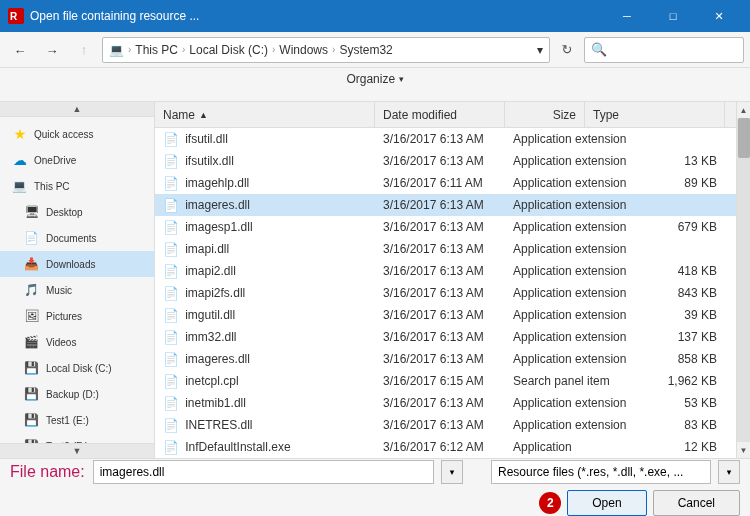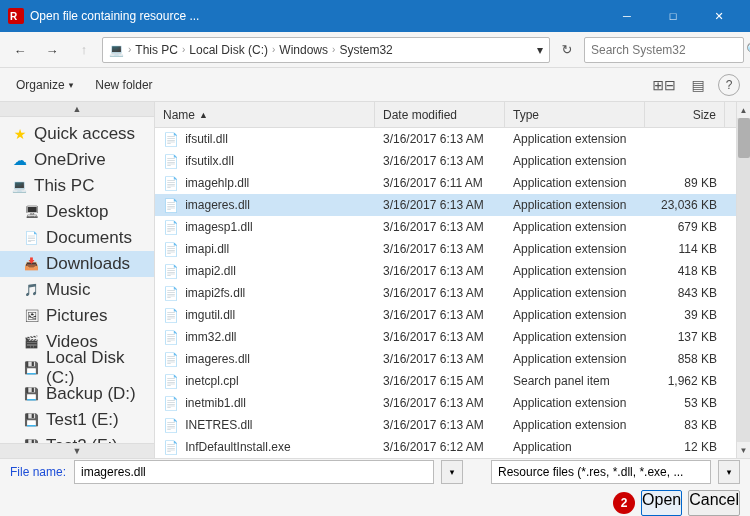--- a/index.html
+++ b/index.html
@@ -118,20 +118,21 @@
 
     
     .toolbar {
       display: flex;
       align-items: center;
       background: #f5f5f5;
       height: 34px;
       padding: 0 10px;
       border-bottom: 1px solid #ddd;
       gap: 10px;
+      flex-direction: column;
     }
     .toolbar-btn {
       display: flex;
       align-items: center;
       gap: 4px;
       cursor: pointer;
       padding: 4px 6px;
       border-radius: 2px;
       font-size: 12px;
       color: #333;
@@ -181,21 +182,21 @@
     .sidebar-item.active { background: #cce4f7; }
     .sidebar-item-icon {
       width: 16px;
       height: 16px;
       display: flex;
       align-items: center;
       justify-content: center;
       font-size: 14px;
       flex-shrink: 0;
     }
-    .sidebar-item-label { font-size: 17px; }
+    .sidebar-item-label { font-size: 10px; }
 
     
     .file-list-container {
       flex: 1;
       display: flex;
       flex-direction: column;
       overflow: hidden;
       background: white;
     }
     .file-list-header {
@@ -297,22 +298,22 @@
       justify-content: center;
       padding: 4px 10px;
       gap: 6px;
     }
     .bottom-row {
       display: flex;
       align-items: center;
       gap: 8px;
     }
     .bottom-label {
-      font-size: 12px;
-      color: #1d4ed8;
+      font-size: 16px;
+      color: #be185d;
       white-space: nowrap;
     }
     .filename-input {
       flex: 1;
       height: 24px;
       border: 1px solid #bbb;
       font-size: 12px;
       padding: 0 6px;
       outline: none;
     }
@@ -333,28 +334,28 @@
       height: 24px;
       border: 1px solid #bbb;
       font-size: 12px;
       padding: 0 6px;
       background: white;
       appearance: none;
       outline: none;
     }
     .action-btn {
       height: 26px;
-      padding: 0 0;
+      padding: 0 24px;
       border: 1px solid #aaa;
       background: #f0f0f0;
-      font-size: 16px;
+      font-size: 12px;
       cursor: pointer;
       border-radius: 2px;
       display: flex;
-      align-items: flex-start;
+      align-items: center;
       gap: 4px;
     }
     .action-btn.primary {
       background: #e8f0f8;
       border-color: #0066cc;
     }
 
     
     .badge {
       width: 22px;
@@ -428,21 +429,20 @@
     <span class="address-separator">›</span>
     <span class="address-part">Local Disk (C:)</span>
     <span class="address-separator">›</span>
     <span class="address-part">Windows</span>
     <span class="address-separator">›</span>
     <span class="address-part">System32</span>
     <span style="margin-left:auto;">▾</span>
   </div>
   <div class="address-refresh">↻</div>
   <div class="search-box">
-    <input type="text" placeholder="Search System32" style="">
     <span class="search-icon">🔍</span>
   </div>
 </div>
 
 <div class="toolbar">
   <div class="toolbar-btn">
     <span>Organize</span>
     <span style="font-size:9px;">▾</span>
   </div>
   <div class="toolbar-btn">
@@ -519,80 +519,79 @@
   <div class="file-list-container">
 
     <div class="file-list-header">
       <div class="file-col-header col-name">
         <span>Name</span>
         <span style="font-size:9px;">▲</span>
       </div>
       <div class="file-col-header col-date">
         <span>Date modified</span>
       </div>
+      <div class="file-col-header col-size">
+        <span>Size</span>
+      </div>
       <div class="file-col-header col-type">
         <span>Type</span>
       </div>
-      <div class="file-col-header col-size">
-        <span>Size</span>
-      </div>
     </div>
 
     <div class="file-list" id="file-list">
     <div class="file-row">
       <div class="file-cell col-name">
         <span class="file-icon" style="color:#888;">📄</span>
         <span>ifsutil.dll</span>
       </div>
       <div class="file-cell col-date">3/16/2017 6:13 AM</div>
       <div class="file-cell col-type">Application extension</div>
     </div>
         <div class="file-row">
       <div class="file-cell col-name">
         <span class="file-icon" style="color:#888;">📄</span>
         <span>ifsutilx.dll</span>
       </div>
       <div class="file-cell col-date">3/16/2017 6:13 AM</div>
       <div class="file-cell col-type">Application extension</div>
+      <div class="file-cell col-size">13 KB</div>
     </div>
         <div class="file-row">
       <div class="file-cell col-name">
         <span class="file-icon" style="color:#888;">📄</span>
         <span>imagehlp.dll</span>
       </div>
       <div class="file-cell col-date">3/16/2017 6:11 AM</div>
       <div class="file-cell col-type">Application extension</div>
       <div class="file-cell col-size">89 KB</div>
     </div>
         <div class="file-row selected">
       <div class="file-cell col-name">
         <span class="file-icon" style="color:#888;">📄</span>
         <span>imageres.dll</span>
       </div>
       <div class="file-cell col-date">3/16/2017 6:13 AM</div>
       <div class="file-cell col-type">Application extension</div>
-      <div class="file-cell col-size">23,036 KB</div>
     </div>
         <div class="file-row">
       <div class="file-cell col-name">
         <span class="file-icon" style="color:#888;">📄</span>
         <span>imagesp1.dll</span>
       </div>
       <div class="file-cell col-date">3/16/2017 6:13 AM</div>
       <div class="file-cell col-type">Application extension</div>
       <div class="file-cell col-size">679 KB</div>
     </div>
         <div class="file-row">
       <div class="file-cell col-name">
         <span class="file-icon" style="color:#888;">📄</span>
         <span>imapi.dll</span>
       </div>
       <div class="file-cell col-date">3/16/2017 6:13 AM</div>
       <div class="file-cell col-type">Application extension</div>
-      <div class="file-cell col-size">114 KB</div>
     </div>
         <div class="file-row">
       <div class="file-cell col-name">
         <span class="file-icon" style="color:#888;">📄</span>
         <span>imapi2.dll</span>
       </div>
       <div class="file-cell col-date">3/16/2017 6:13 AM</div>
       <div class="file-cell col-type">Application extension</div>
       <div class="file-cell col-size">418 KB</div>
     </div>

